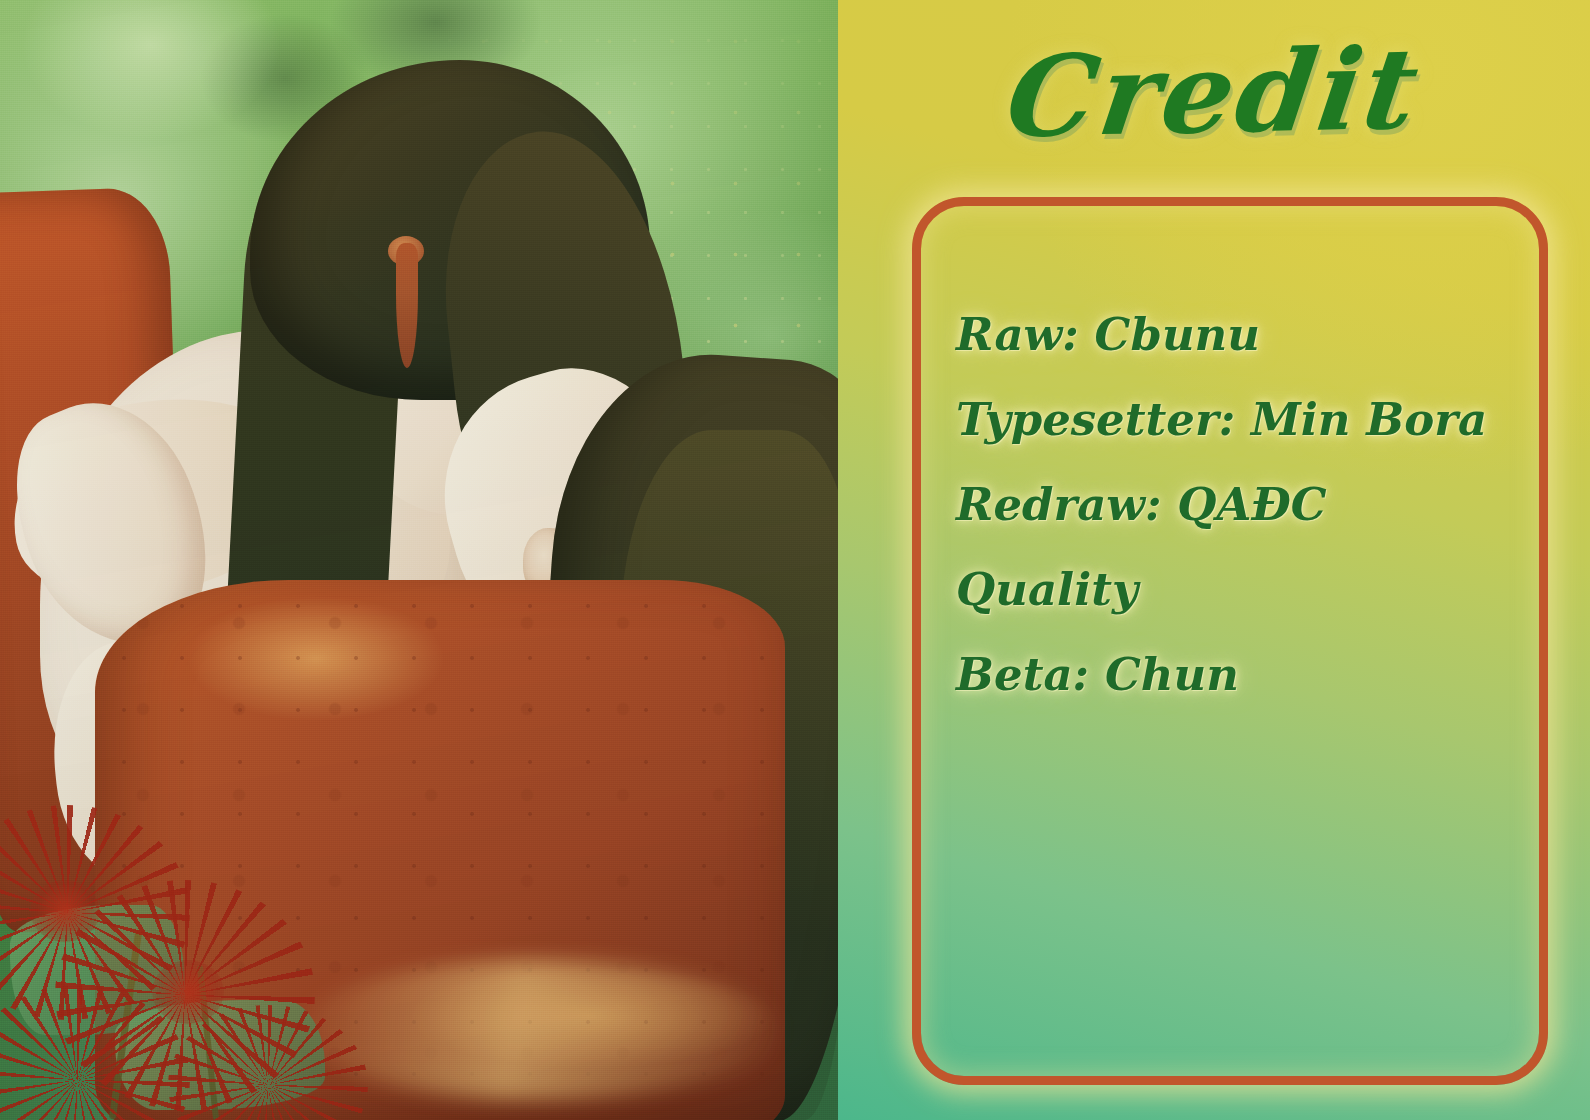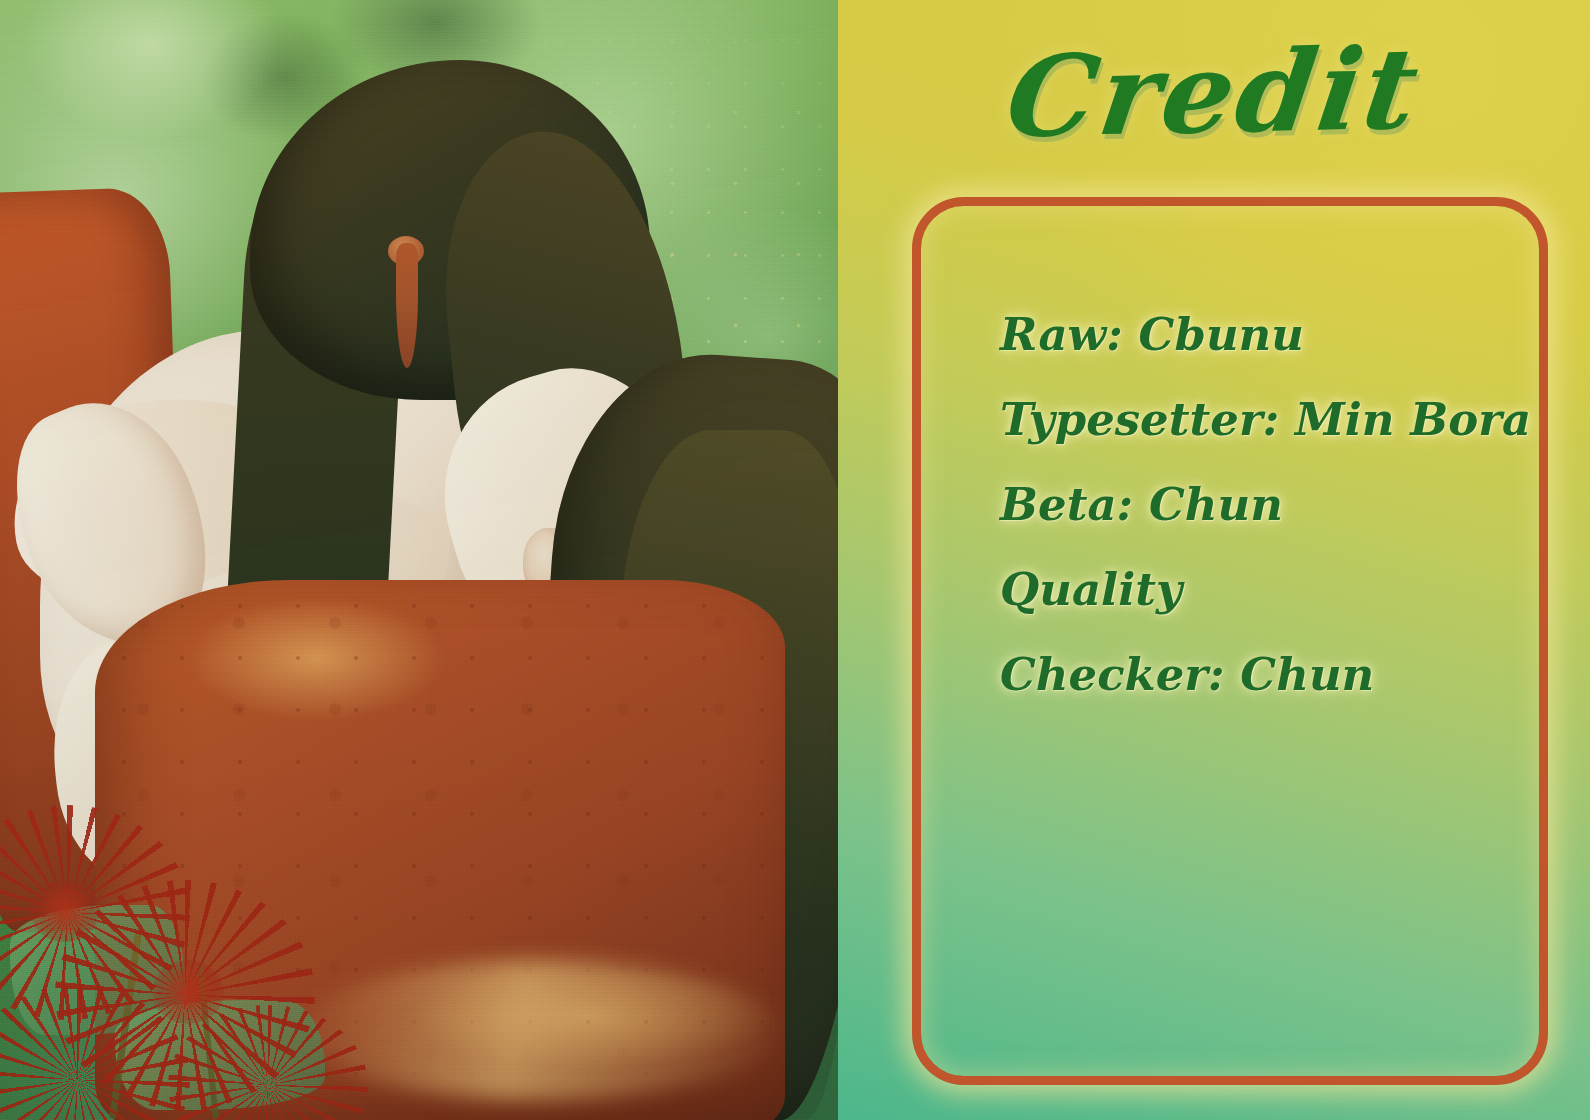--- a/index.html
+++ b/index.html
@@ -277,21 +277,20 @@
     box-shadow:
       0 0 26px 8px rgba(242,230,150,.72),
       inset 0 0 22px 5px rgba(242,230,150,.35);
   }
 
   #credit-list {
     position: absolute;
     left: 118px;
     top: 292px;
     width: 510px;
-    margin-left: 44px;
   }
   .credit-line {
     font-family: "DejaVu Serif", serif;
     font-style: italic;
     font-weight: 700;
     font-size: 45px;
     line-height: 85px;
     color: #1f6b2a;
     white-space: nowrap;
     text-shadow:
@@ -354,19 +353,19 @@
 
   <div id="credit-panel">
 
     <div id="credit-title">Credit</div>
 
     <div id="credit-frame"></div>
 
     <div id="credit-list">
       <div class="credit-line">Raw: Cbunu</div>
       <div class="credit-line">Typesetter: Min Bora</div>
+      <div class="credit-line">Redraw: QAĐC</div>
+      <div class="credit-line">Quality</div>
       <div class="credit-line">Beta: Chun</div>
-      <div class="credit-line">Quality</div>
-      <div class="credit-line">Checker: Chun</div>
     </div>
 
   </div>
 </div>
 
 </body></html>

